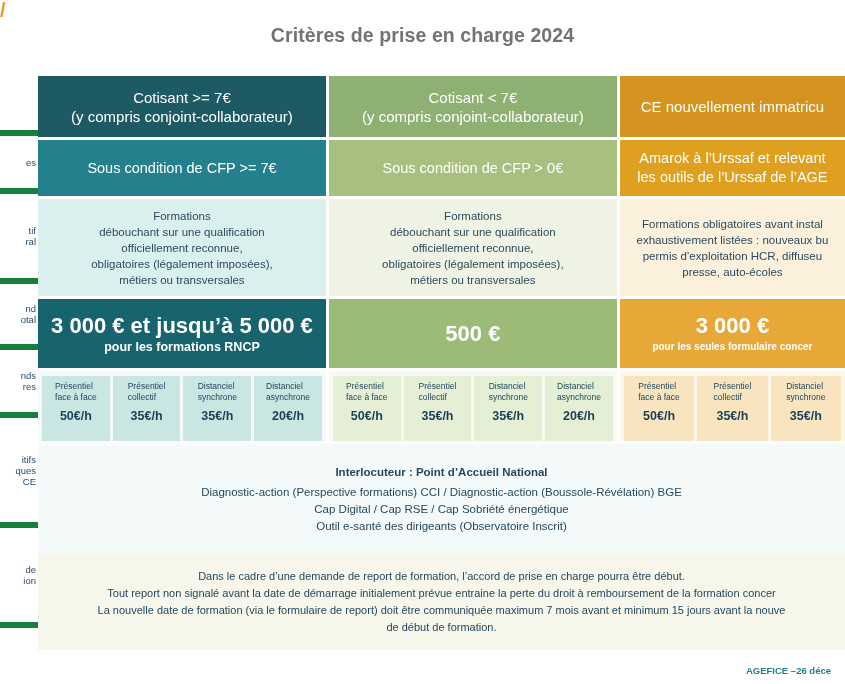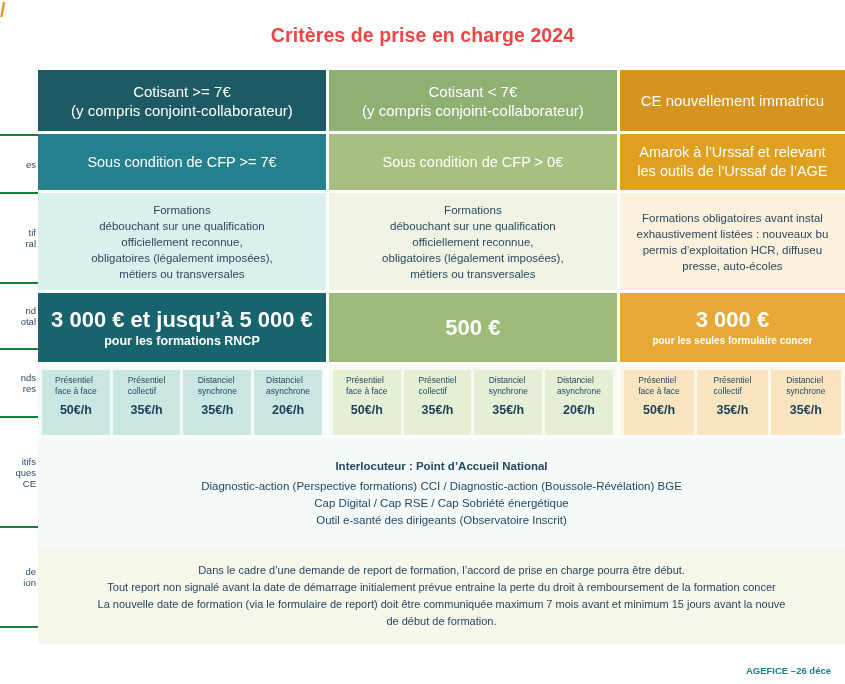--- a/index.html
+++ b/index.html
@@ -32,56 +32,56 @@
     font-weight: bold;
   }
   .title {
     position: absolute;
     left: 0;
     top: 24px;
     width: 845px;
     text-align: center;
     font-size: 19.5px;
     font-weight: bold;
-    color: #ef4444;
+    color: #737373;
     letter-spacing: 0.1px;
   }
   
   .row-labels {
     position: absolute;
     left: 0;
     top: 76px;
     width: 38px;
   }
   .row-label {
     box-sizing: border-box;
     width: 38px;
     font-size: 9.5px;
     line-height: 11px;
     color: #2b4a68;
     text-align: right;
     padding-right: 2px;
     display: flex;
     align-items: center;
     justify-content: flex-end;
-    border-bottom: 2px solid #15803d;
+    border-bottom: 6px solid #15803d;
   }
   .rl-h { height: 60px; }
   .rl-cond { height: 58px; }
   .rl-disp { height: 90px; }
   .rl-plaf { height: 66px; }
   .rl-sub { height: 68px; }
   .rl-acc { height: 110px; padding-left: 16px; }
   .rl-rep { height: 100px; }
 
   
   .grid {
     position: absolute;
     left: 38px;
-    top: 70px;
+    top: 76px;
     width: 807px;
   }
   .col-row {
     display: flex;
     gap: 3px;
   }
   .c1 { width: 289px; }
   .c2 { width: 289px; }
   .c3 { width: 226px; }
 

